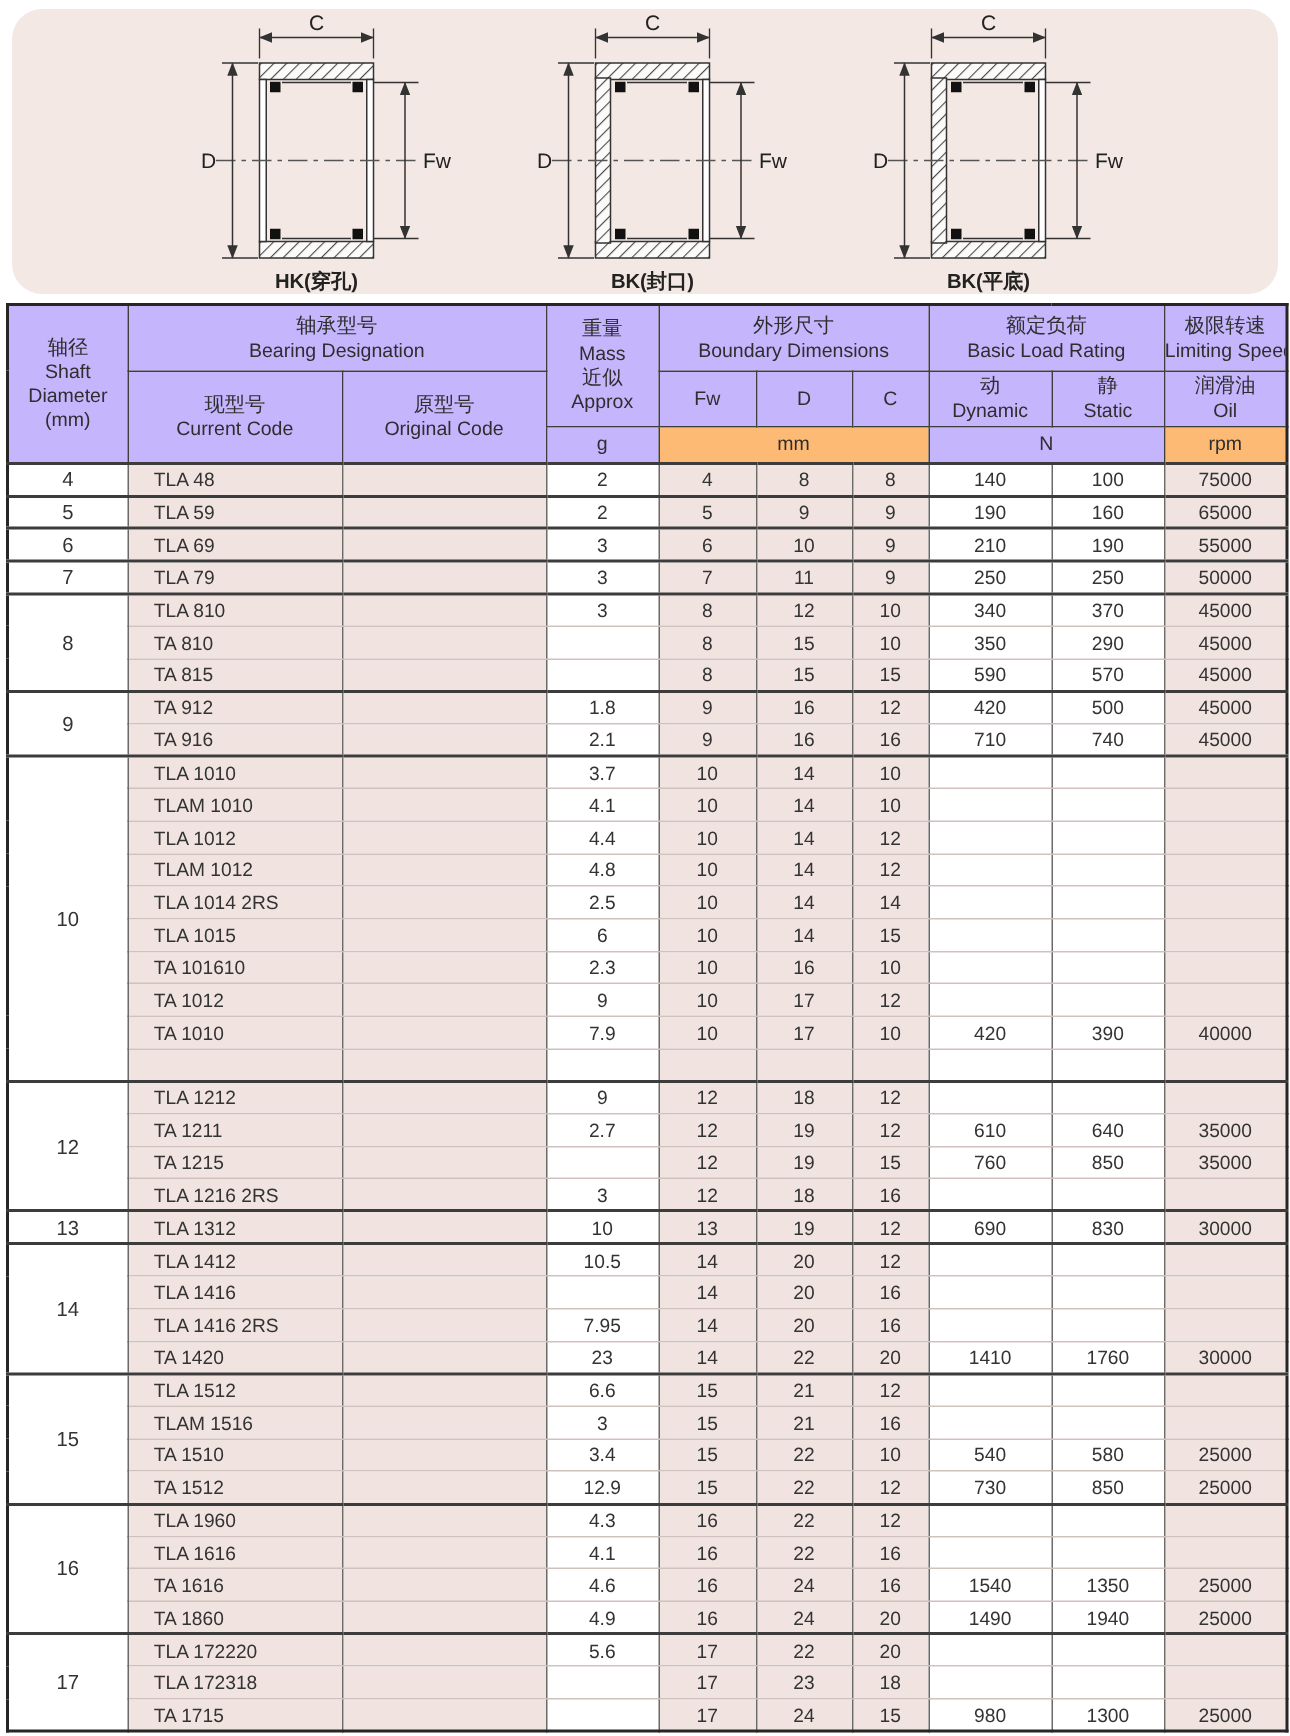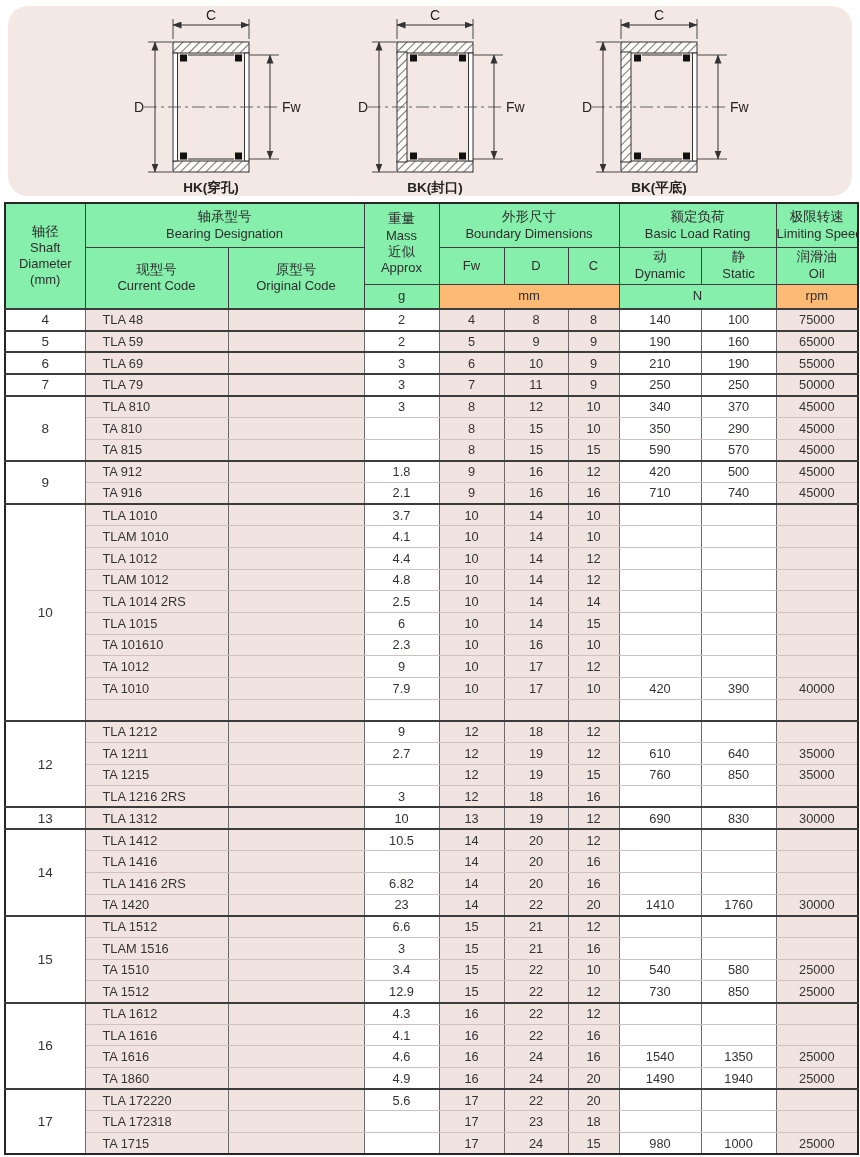--- a/index.html
+++ b/index.html
@@ -22,21 +22,21 @@
     position:absolute;left:4px;top:202px;width:853px;
     border-collapse:collapse;table-layout:fixed;
     border:2px solid #262626;
   }
   table.spec th, table.spec td{
     padding:0;margin:0;vertical-align:middle;overflow:hidden;
     white-space:nowrap;
   }
   
   thead th{
-    border:1px solid #3e3e3e;background:#86efac;font-weight:normal;
+    border:1px solid #3e3e3e;background:#c4b5fd;font-weight:normal;
     text-align:center;color:#2e2e2e;line-height:1.22;
   }
   thead tr.h1{height:44px;} thead tr.h2{height:37px;margin-top:10px;} thead tr.h3{height:25px;}
   .zh{font-size:13.5px;display:block;}
   .en{font-size:13px;display:block;text-align:center;}
   .unit{font-size:13px;}
   th.u-pink, td.u-pink{background:#fdba74;}
   
   tbody tr{height:21.68px;}
   tbody td{
@@ -553,21 +553,21 @@
         <td class="col-fw">14</td>
         <td class="col-d">20</td>
         <td class="col-c">16</td>
         <td class="col-dyn"></td>
         <td class="col-stat"></td>
         <td class="col-speed"></td>
       </tr>
       <tr>
         <td class="col-current">TLA 1416 2RS</td>
         <td class="col-original"></td>
-        <td class="col-mass">6.82</td>
+        <td class="col-mass">7.95</td>
         <td class="col-fw">14</td>
         <td class="col-d">20</td>
         <td class="col-c">16</td>
         <td class="col-dyn"></td>
         <td class="col-stat"></td>
         <td class="col-speed"></td>
       </tr>
       <tr>
         <td class="col-current">TA 1420</td>
         <td class="col-original"></td>
@@ -619,21 +619,21 @@
         <td class="col-mass">12.9</td>
         <td class="col-fw">15</td>
         <td class="col-d">22</td>
         <td class="col-c">12</td>
         <td class="col-dyn">730</td>
         <td class="col-stat">850</td>
         <td class="col-speed">25000</td>
       </tr>
       <tr class="group-start">
         <td rowspan="4" class="col-shaft">16</td>
-        <td class="col-current">TLA 1612</td>
+        <td class="col-current">TLA 1960</td>
         <td class="col-original"></td>
         <td class="col-mass">4.3</td>
         <td class="col-fw">16</td>
         <td class="col-d">22</td>
         <td class="col-c">12</td>
         <td class="col-dyn"></td>
         <td class="col-stat"></td>
         <td class="col-speed"></td>
       </tr>
       <tr>
@@ -693,17 +693,17 @@
         <td class="col-speed"></td>
       </tr>
       <tr>
         <td class="col-current">TA 1715</td>
         <td class="col-original"></td>
         <td class="col-mass"></td>
         <td class="col-fw">17</td>
         <td class="col-d">24</td>
         <td class="col-c">15</td>
         <td class="col-dyn">980</td>
-        <td class="col-stat">1000</td>
+        <td class="col-stat">1300</td>
         <td class="col-speed">25000</td>
       </tr>
     </tbody>
 </table>
 
 </body></html>

